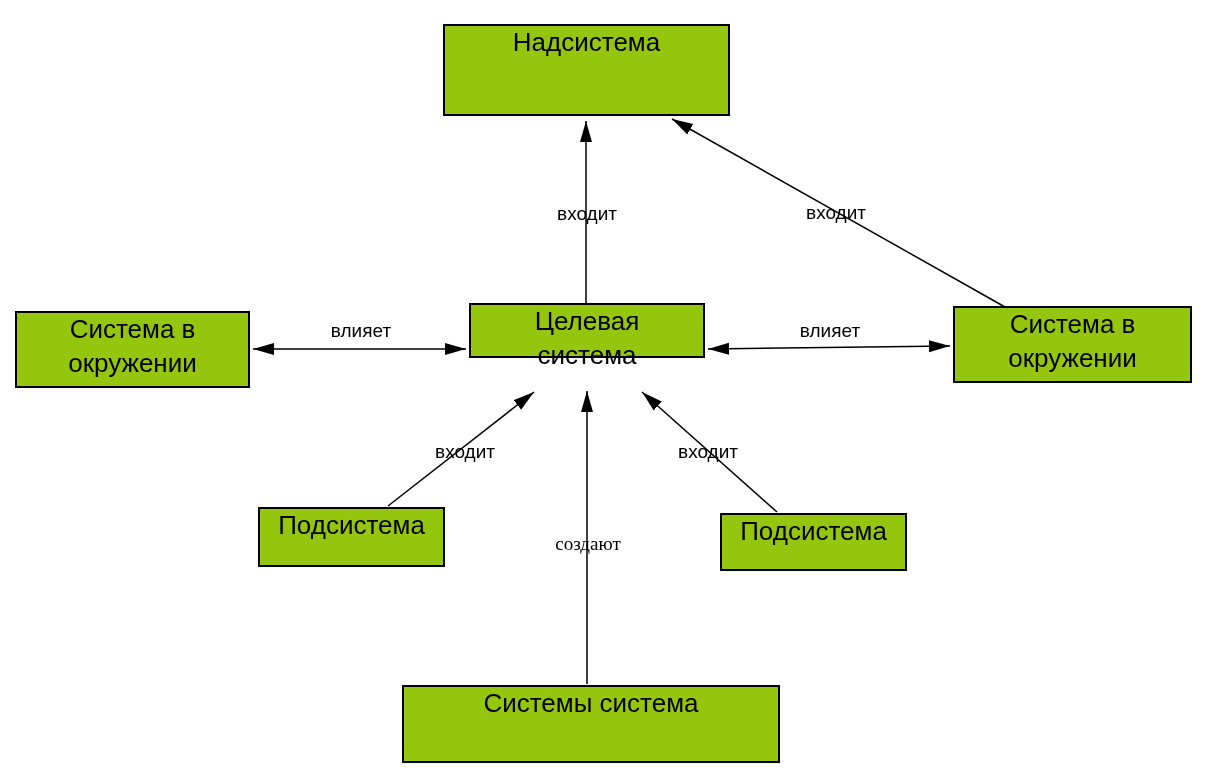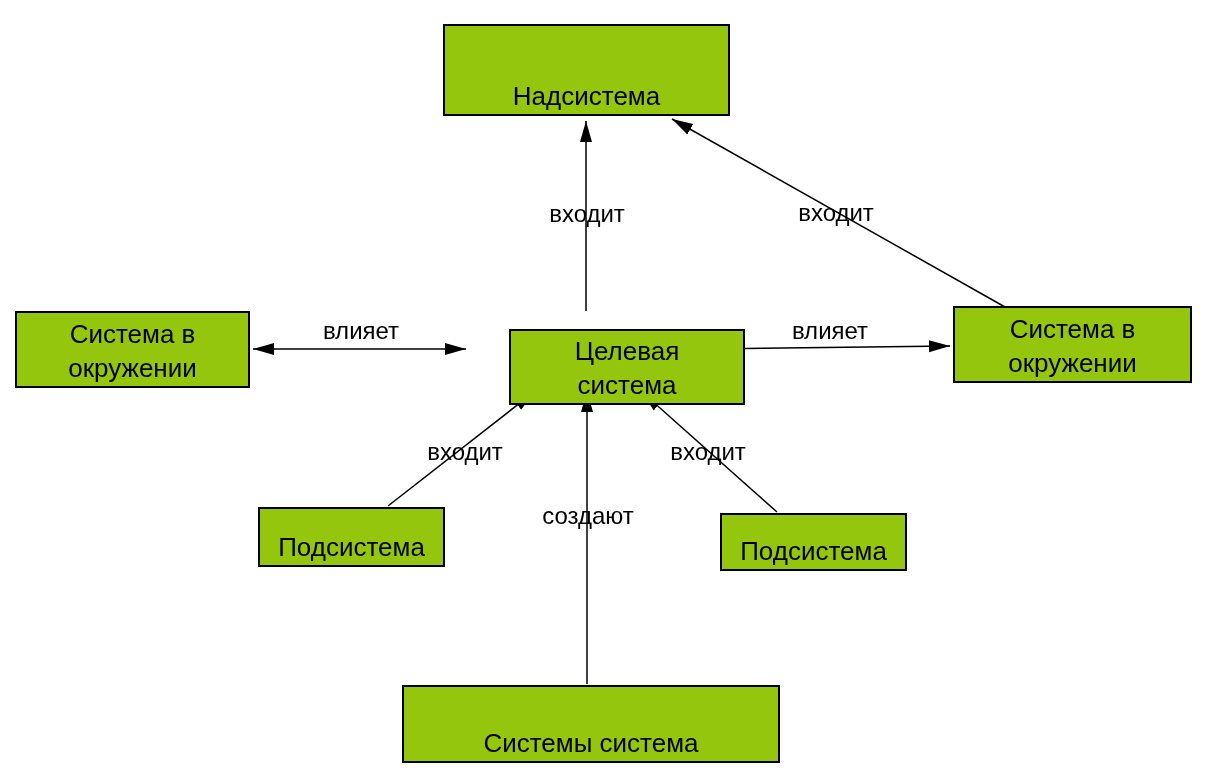--- a/index.html
+++ b/index.html
@@ -28,35 +28,35 @@
     stroke: var(--edge);
     stroke-width: 1.5;
     fill: none;
   }
   .arrowhead { fill: var(--edge); }
   .node {
     position: absolute;
     background: var(--node-fill);
     border: 2px solid var(--node-border);
     display: flex;
-    align-items: flex-end;
+    align-items: flex-start;
     justify-content: center;
   }
   .node-label {
     white-space: pre-line;
     text-align: center;
     color: var(--text);
     font-size: 26px;
     line-height: 1.3;
   }
   .edge-label {
     position: absolute;
     transform: translate(-50%, -50%);
     color: var(--text);
-    font-size: 24px;
+    font-size: 19px;
     white-space: nowrap;
   }
 </style>
 </head>
 <body>
 
 <div id="canvas">
 
   <svg id="edges-layer" viewBox="0 0 1207 783" xmlns="http://www.w3.org/2000/svg">
     <defs>
@@ -75,21 +75,21 @@
 
   <div class="node" style="left:443px; top:24px; width:287px; height:92px;">
     <span class="node-label">Надсистема</span>
   </div>
 
   <div class="node" style="left:15px; top:311px; width:235px; height:77px;">
     <span class="node-label">Система в
 окружении</span>
   </div>
 
-  <div class="node" style="left:469px; top:329px; width:236px; height:76px;margin-left:40px;">
+  <div class="node" style="left:469px; top:303px; width:236px; height:55px;">
     <span class="node-label">Целевая
 система</span>
   </div>
 
   <div class="node" style="left:953px; top:306px; width:239px; height:77px;">
     <span class="node-label">Система в
 окружении</span>
   </div>
 
   <div class="node" style="left:258px; top:507px; width:187px; height:60px;">
@@ -103,15 +103,15 @@
   <div class="node" style="left:402px; top:685px; width:378px; height:78px;">
     <span class="node-label">Системы система</span>
   </div>
 
   <div class="edge-label" style="left:587px; top:214px;">входит</div>
   <div class="edge-label" style="left:836px; top:213px;">входит</div>
   <div class="edge-label" style="left:361px; top:331px;">влияет</div>
   <div class="edge-label" style="left:830px; top:331px;">влияет</div>
   <div class="edge-label" style="left:465px; top:452px;">входит</div>
   <div class="edge-label" style="left:708px; top:452px;">входит</div>
-  <div class="edge-label" style="left:588px; top:516px;">создают</div>
+  <div class="edge-label" style="left:588px; top:544px;font-family:Liberation Serif, serif;">создают</div>
 
 </div>
 
 </body></html>

